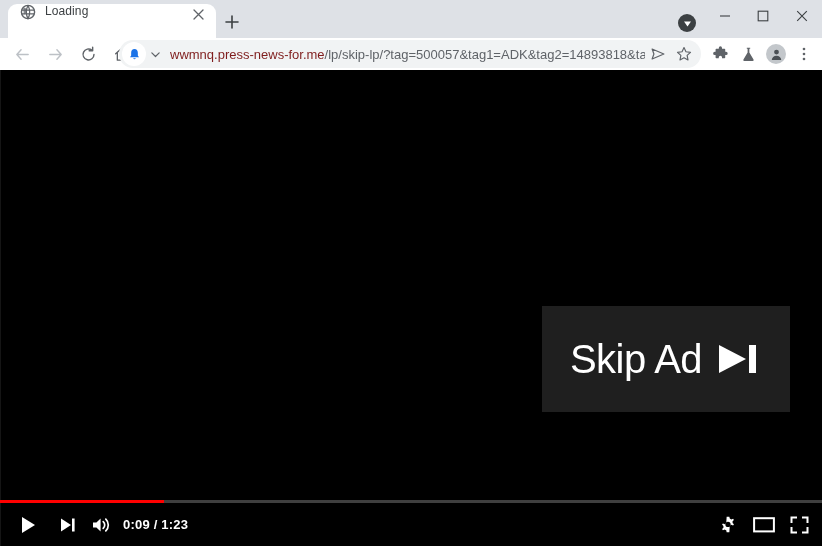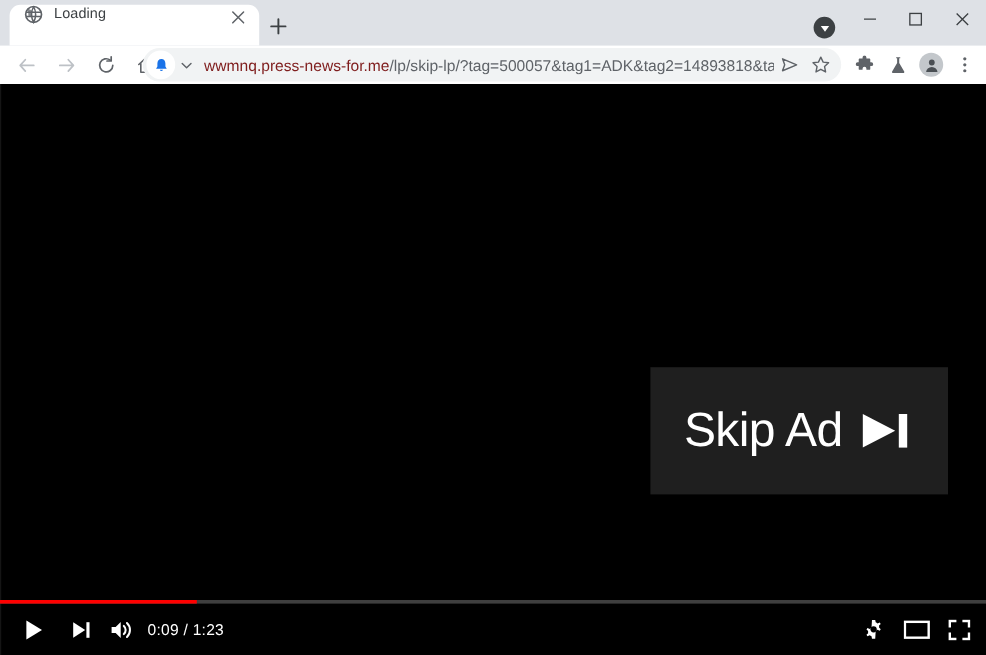--- a/index.html
+++ b/index.html
@@ -124,20 +124,21 @@
   }
   .ctrl {
     position:absolute; top:0; height:43px; width:38px;
     display:flex; align-items:center; justify-content:center;
   }
   .time {
     position:absolute; left:123px; top:0; height:43px;
     display:flex; align-items:center;
     font-size:13px; color:#ffffff; letter-spacing:.2px;
     font-family:"Liberation Sans", sans-serif;
+    font-weight:bold;
   }
 </style>
 </head>
 <body>
 
 <div class="window">
 
   <div class="tabstrip">
 
     <div class="tab">

